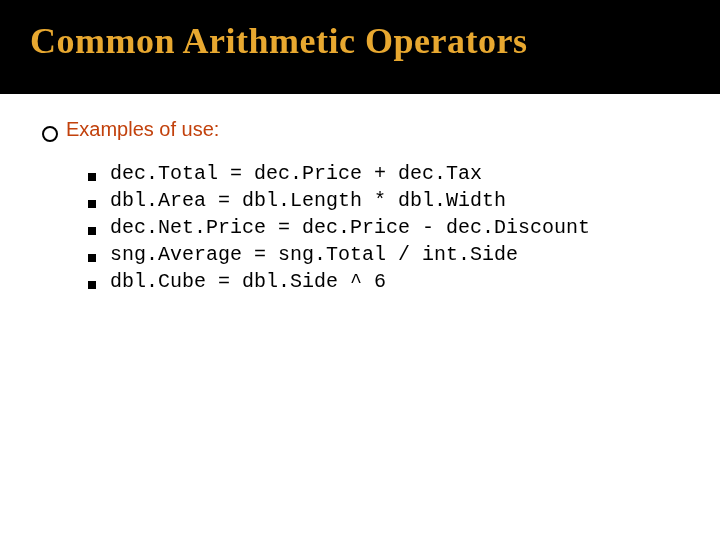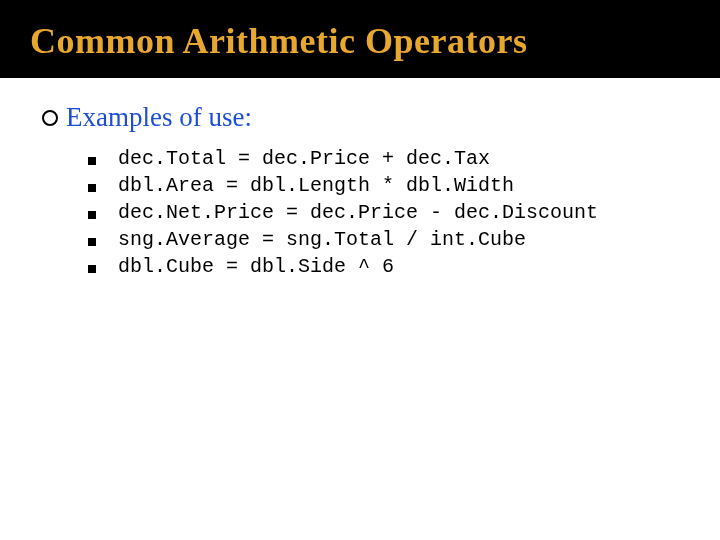--- a/index.html
+++ b/index.html
@@ -5,21 +5,21 @@
   * { margin: 0; padding: 0; box-sizing: border-box; }
   body {
     width: 720px;
     height: 540px;
     background: #ffffff;
     font-family: Georgia, 'Times New Roman', serif;
     overflow: hidden;
   }
   .title-bar {
     background: #000000;
-    padding: 20px 30px 16px 30px;
+    padding: 20px 30px 32px 30px;
   }
   .title {
     color: #e8a830;
     font-size: 36px;
     font-weight: bold;
     letter-spacing: 0.5px;
   }
   .content {
     padding: 24px 40px;
   }
@@ -31,33 +31,32 @@
     color: #000;
     font-size: 28px;
     line-height: 1;
     margin-right: 6px;
     margin-top: 2px;
     display: inline-block;
     width: 20px;
     text-align: center;
   }
   .section-label {
-    font-size: 27px;
-    color: #1d4ed8;
-    font-family: Liberation Serif, serif;
+    font-size: 20px;
+    color: #c2410c;
+    font-family: Liberation Sans, sans-serif;
   }
   .examples {
     margin-top: 14px;
     margin-left: 48px;
   }
   .example-row {
     display: flex;
-    align-items: flex-start;
+    align-items: center;
     margin-bottom: 4px;
-    gap: 8px;
   }
   .example-bullet {
     color: #000;
     font-size: 14px;
     margin-right: 12px;
     margin-top: 6px;
     width: 10px;
   }
   .example-code {
     font-family: Consolas, 'Courier New', monospace;
@@ -107,21 +106,21 @@
           </svg>
       </span>
       <span class="example-code">dec.Net.Price = dec.Price - dec.Discount</span>
     </div>
     <div class="example-row">
       <span class="example-bullet">
         <svg width="8" height="8" viewBox="0 0 8 8">
             <rect x="0" y="0" width="8" height="8" fill="#000"></rect>
           </svg>
       </span>
-      <span class="example-code">sng.Average = sng.Total / int.Cube</span>
+      <span class="example-code">sng.Average = sng.Total / int.Side</span>
     </div>
     <div class="example-row">
       <span class="example-bullet">
         <svg width="8" height="8" viewBox="0 0 8 8">
             <rect x="0" y="0" width="8" height="8" fill="#000"></rect>
           </svg>
       </span>
       <span class="example-code">dbl.Cube = dbl.Side ^ 6</span>
     </div>
   </div>

